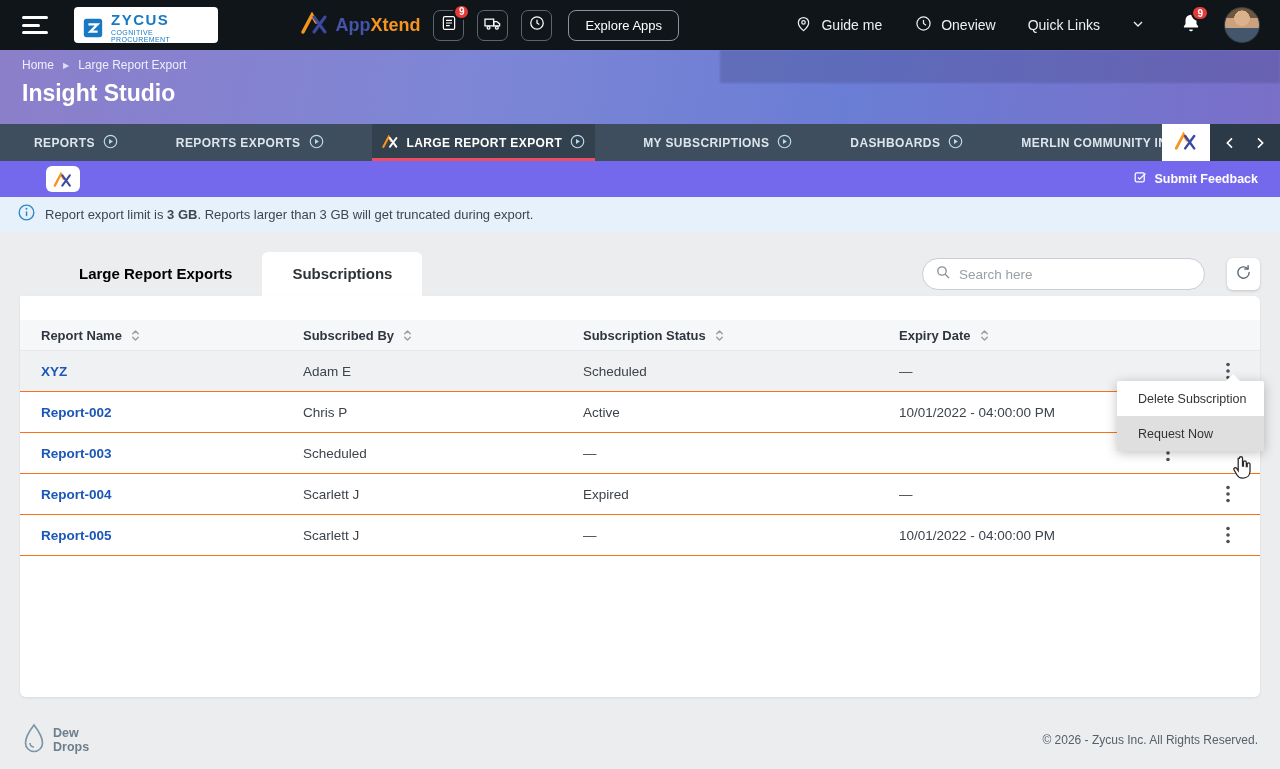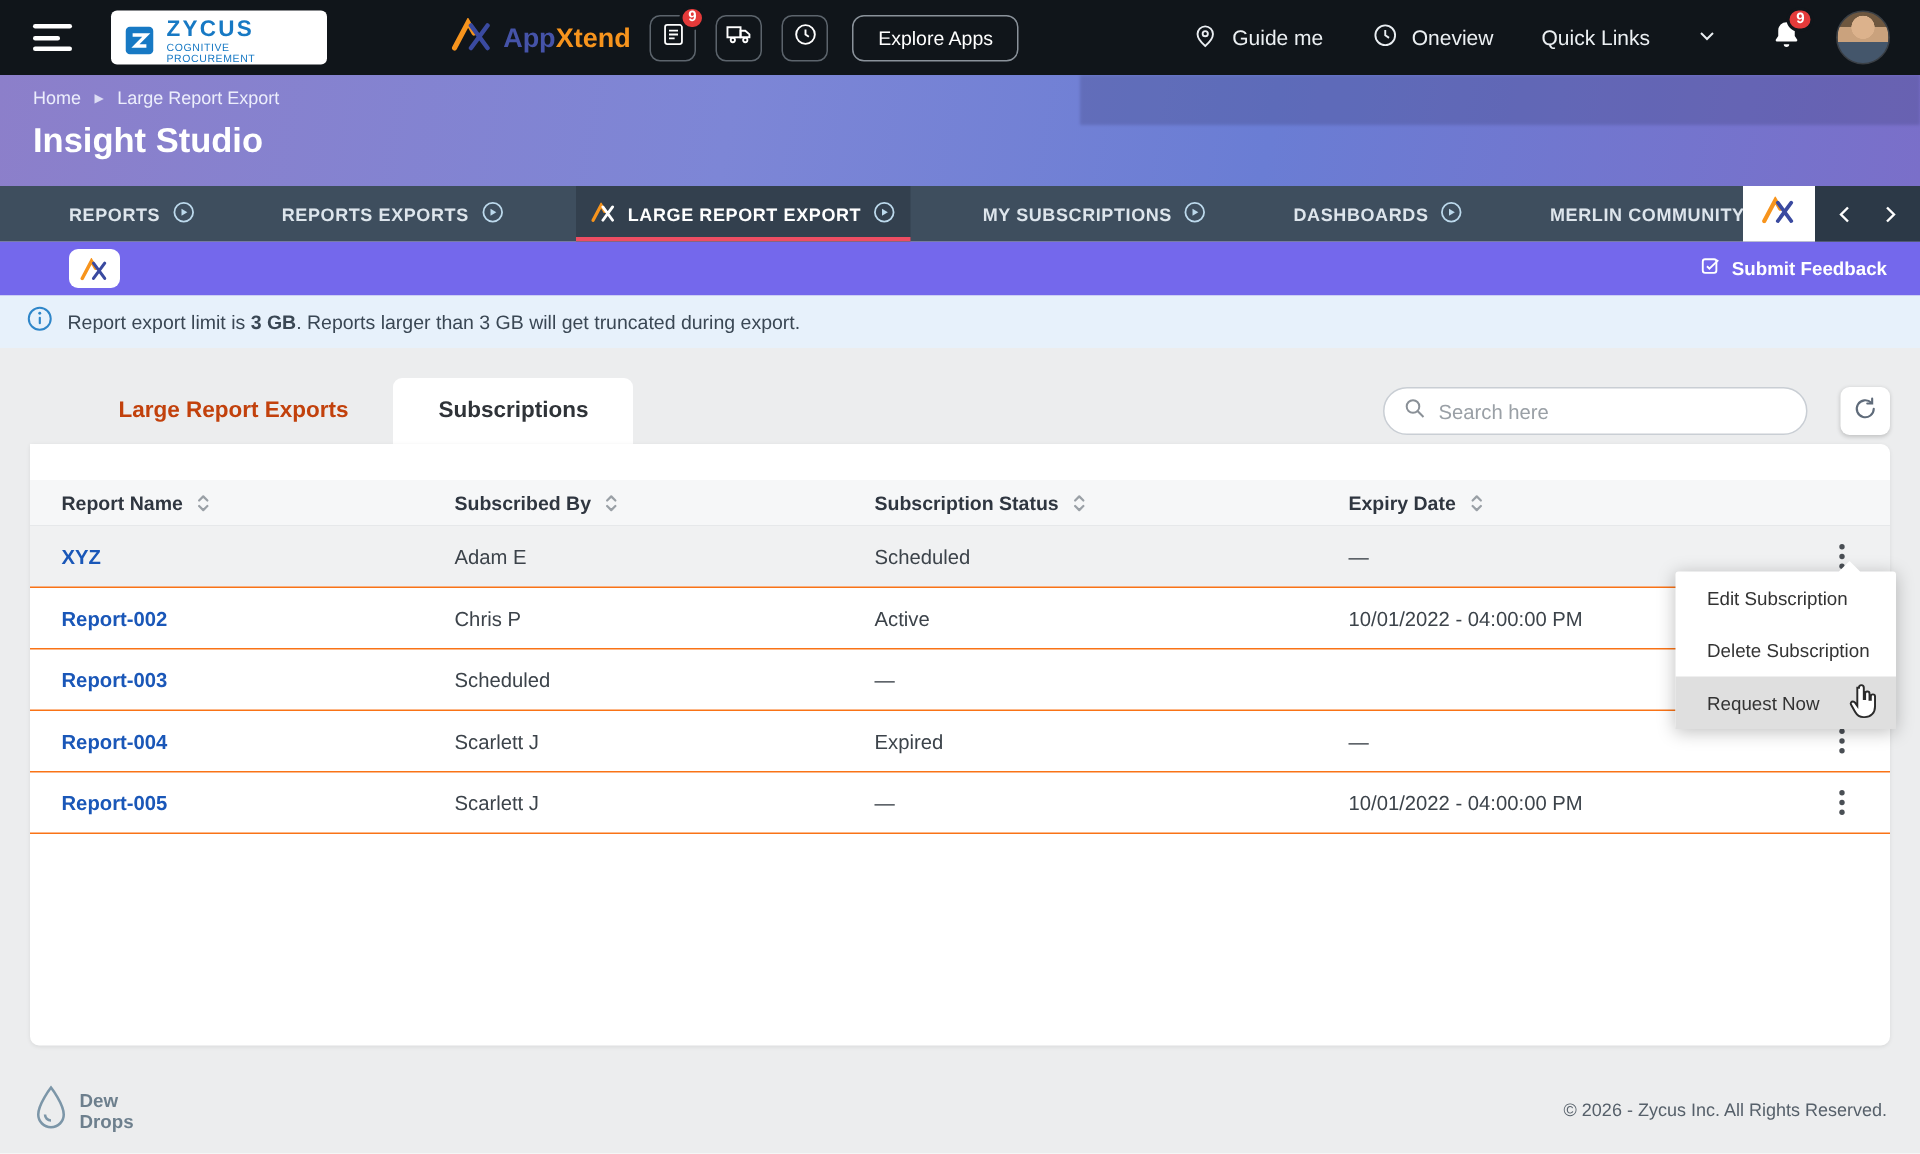--- a/index.html
+++ b/index.html
@@ -47,21 +47,21 @@
             linear-gradient(0deg, transparent 55%, #3d3f77 55% 100%) 0 0/60px 100% repeat-x;
           filter:blur(1px); }
   .crumbs { position:absolute; left:22px; top:8px; display:flex; align-items:center; gap:9px;
             font-size:12px; color:#eceefc; }
   .crumb-sep { font-size:8px; opacity:.85; }
   .hero-title { position:absolute; left:22px; top:30px; font-size:23px; font-weight:700; color:#fff; }
 
   
   .navbar { position:absolute; top:124px; left:0; right:0; height:37px; background:#3e4e5e; z-index:20; }
   .nav-strip { position:absolute; left:0; right:118px; top:0; bottom:0; display:flex;
-               align-items:stretch; gap:38px; padding-left:36px; overflow:hidden; }
+               align-items:stretch; gap:38px; padding-left:24px; overflow:hidden; }
   .nav-tab { display:flex; align-items:center; gap:8px; padding:0 10px; font-size:12px; font-weight:700;
              letter-spacing:.4px; color:#dde5ec; white-space:nowrap; cursor:pointer; }
   .nav-tab.active { background:#33404e; color:#fff; box-shadow:inset 0 -3px 0 #ee4d62; }
   .nav-right { position:absolute; right:0; top:0; bottom:0; display:flex; }
   .ax-tab { width:48px; background:#fff; display:flex; align-items:center; justify-content:center; cursor:pointer; }
   .chev-panel { width:70px; background:#2c3947; display:flex; align-items:center; justify-content:center; gap:14px; }
   .chev-btn { color:#fff; cursor:pointer; display:flex; }
 
   
   .purplebar { position:absolute; top:161px; left:0; right:0; height:36px; background:#7468ec; }
@@ -72,21 +72,21 @@
 
   
   .banner { position:absolute; top:197px; left:0; right:0; height:35px; background:#e7f1fb;
             display:flex; align-items:center; }
   .banner .txt { margin-left:10px; font-size:13px; color:#3a4754; }
   .banner svg { margin-left:18px; }
 
   
   .tabsrow { position:absolute; top:252px; left:20px; right:20px; height:44px; }
   .content-tabs { position:absolute; left:29px; top:0; bottom:0; display:flex; }
-  .ctab { padding:0 30px; line-height:44px; font-size:15px; font-weight:700; color:#c2410c; cursor:pointer; }
+  .ctab { padding:0 30px; line-height:44px; font-size:15px; font-weight:700; color:#000000; cursor:pointer; }
   .ctab.active { background:#fff; border-radius:6px 6px 0 0; color:#2f3338; }
   .searchbox { position:absolute; right:55px; top:6px; width:283px; height:32px; background:#fff;
                border:1px solid #c9ced4; border-radius:16px; display:flex; align-items:center;
                padding:0 10px 0 12px; gap:8px; }
   .searchbox input { border:none; outline:none; flex:1; font-size:13.5px; color:#333;
                      font-family:"Liberation Sans", sans-serif; background:transparent; }
   .searchbox input::placeholder { color:#9aa0a6; }
   .refresh-btn { position:absolute; right:0; top:6px; width:33px; height:32px; background:#fff;
                  border:none; border-radius:6px; box-shadow:0 1px 3px rgba(0,0,0,.18);
                  display:flex; align-items:center; justify-content:center; cursor:pointer; }
@@ -481,21 +481,20 @@
             </svg>
           </button>
         </div>
       </div>
     </div>
 </div>
 
 <div class="ctx-menu">
   <div class="notch"></div>
   <div id="ctx-items">
-      <div class="ctx-item">Edit Subscription</div>
       <div class="ctx-item">Delete Subscription</div>
       <div class="ctx-item hl">Request Now</div>
     </div>
 </div>
 <div class="hand">
   <svg width="26" height="26" viewBox="0 0 24 24">
       <path d="M9.5 3.2c0-.9.7-1.6 1.5-1.6s1.5.7 1.5 1.6v7h.8V6.9c0-.8.6-1.4 1.4-1.4.7 0 1.3.6 1.3 1.4v3.8h.8V8.6c0-.7.6-1.3 1.3-1.3s1.3.6 1.3 1.3v6.1c0 4-2.6 6.6-6.3 6.6h-.9c-2.4 0-3.8-1-5-3.1l-2.6-4.6c-.5-.9.2-1.9 1.2-1.9.5 0 1 .3 1.3.7l1.4 2V3.2z" fill="#fff" stroke="#2b2b2b" stroke-width="1.2"></path>
     </svg>
 </div>
 

